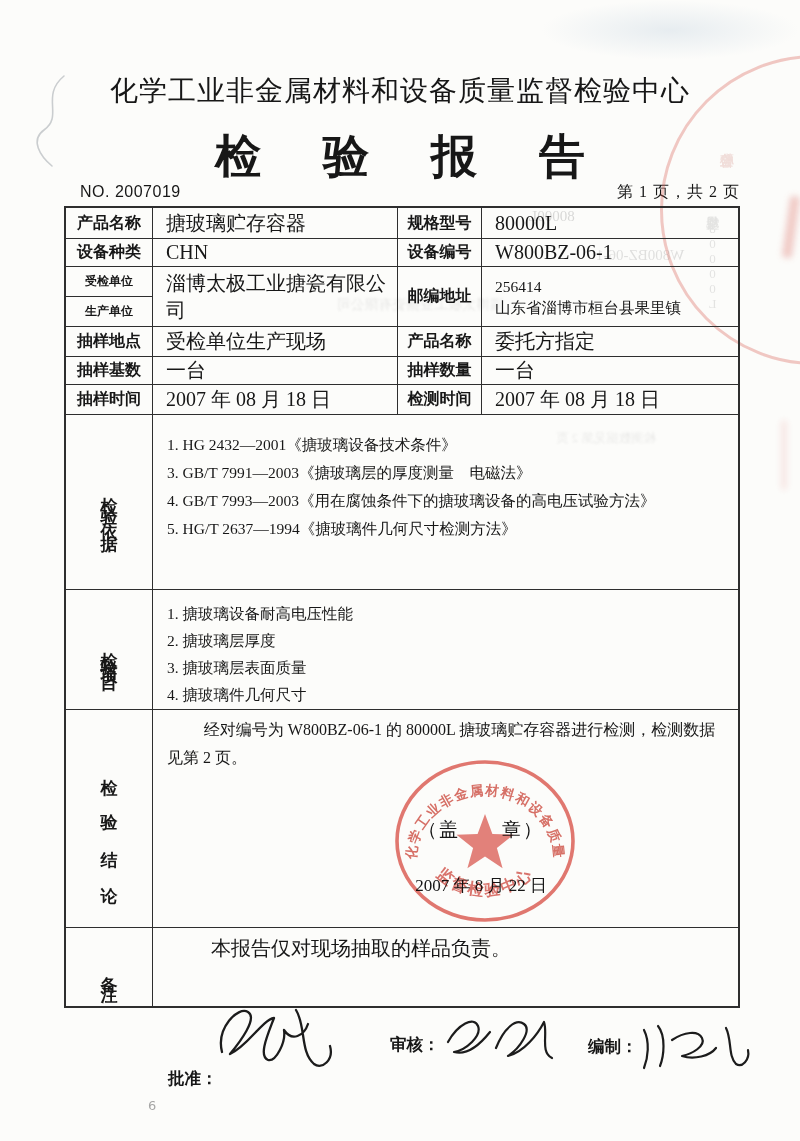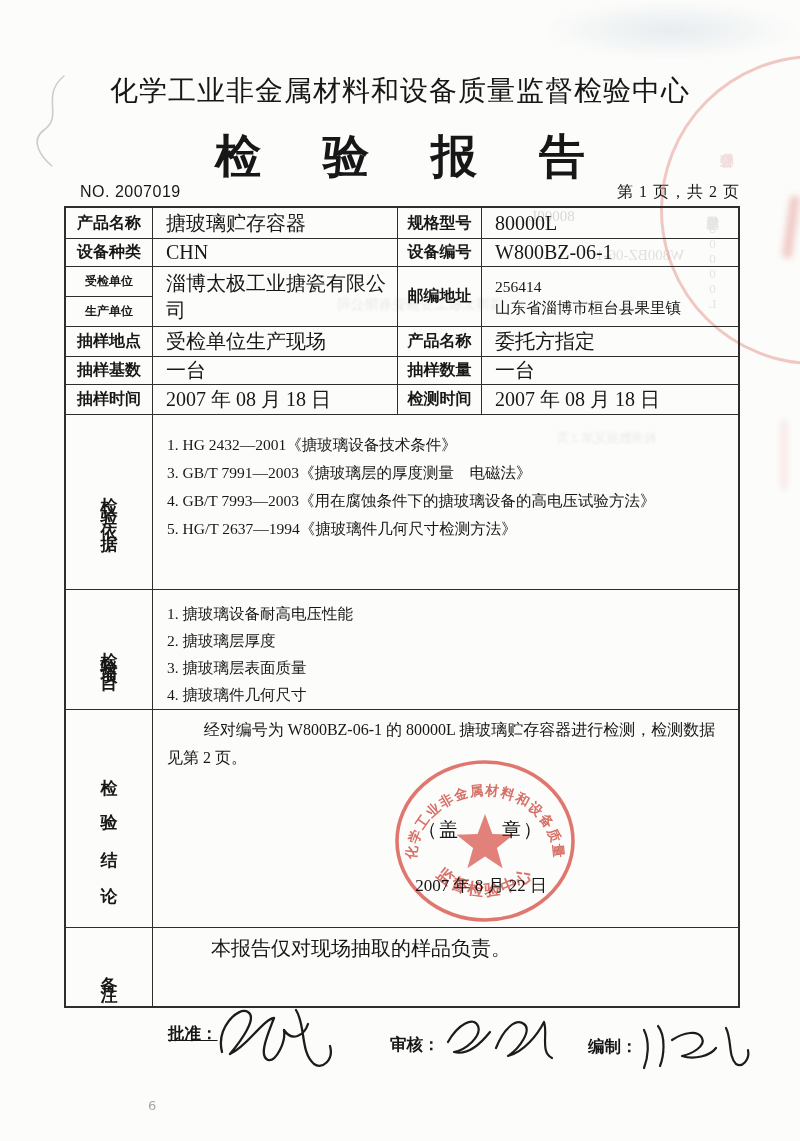--- a/index.html
+++ b/index.html
@@ -230,21 +230,21 @@
     <ellipse cx="95" cy="85" rx="88" ry="79" fill="none" stroke="#d8453b" stroke-width="3.6" opacity="0.78"></ellipse>
     <polygon points="95,58 102.4,77.9 123.5,78.7 106.9,91.9 112.6,112.3 95,100.5 77.4,112.3 83.1,91.9 66.5,78.7 87.6,77.9" fill="#d8453b" opacity="0.72"></polygon>
     <text font-size="13.5" fill="#cf4a3f" opacity="0.85" font-weight="bold" letter-spacing="1.5" font-family="'Liberation Serif','DejaVu Serif',serif">
       <textPath href="#sealArcTop" startOffset="50%" text-anchor="middle">化学工业非金属材料和设备质量</textPath>
     </text>
     <text font-size="16" fill="#d0453c" opacity="0.8" font-weight="bold" letter-spacing="2" font-family="'Liberation Serif','DejaVu Serif',serif">
       <textPath href="#sealArcBottom" startOffset="50%" text-anchor="middle">监督检验中心</textPath>
     </text>
   </svg>
 
-  <div class="sig-label" style="left:168px;top:1023px;text-decoration:underline;">批准：</div>
+  <div class="sig-label" style="left:168px;top:1068px;">批准：</div>
   <svg class="sig-svg" style="left:212px;top:1000px;" width="135" height="78" viewBox="0 0 135 78">
     <path d="M10,52 C4,28 26,6 36,12 C46,18 28,42 18,54 C36,46 50,20 62,18 C56,34 46,56 56,60 C64,62 74,42 72,30 C80,42 92,36 96,24 M84,10 C94,26 88,52 102,64 C110,70 122,60 118,46" fill="none" stroke="#1c1c1c" stroke-width="2.3" stroke-linecap="round" stroke-linejoin="round"></path>
   </svg>
 
   <div class="sig-label" style="left:390px;top:1034px;">审核：</div>
   <svg class="sig-svg" style="left:438px;top:1008px;" width="128" height="64" viewBox="0 0 128 64">
     <path d="M10,34 C20,16 36,8 40,18 C44,28 28,42 16,44 C30,48 44,34 52,24 M58,40 C66,20 78,10 86,16 C94,22 82,40 70,48 C86,44 100,26 106,14 C110,26 102,44 114,50" fill="none" stroke="#1c1c1c" stroke-width="2.2" stroke-linecap="round" stroke-linejoin="round"></path>
   </svg>
 
   <div class="sig-label" style="left:588px;top:1036px;">编制：</div>

